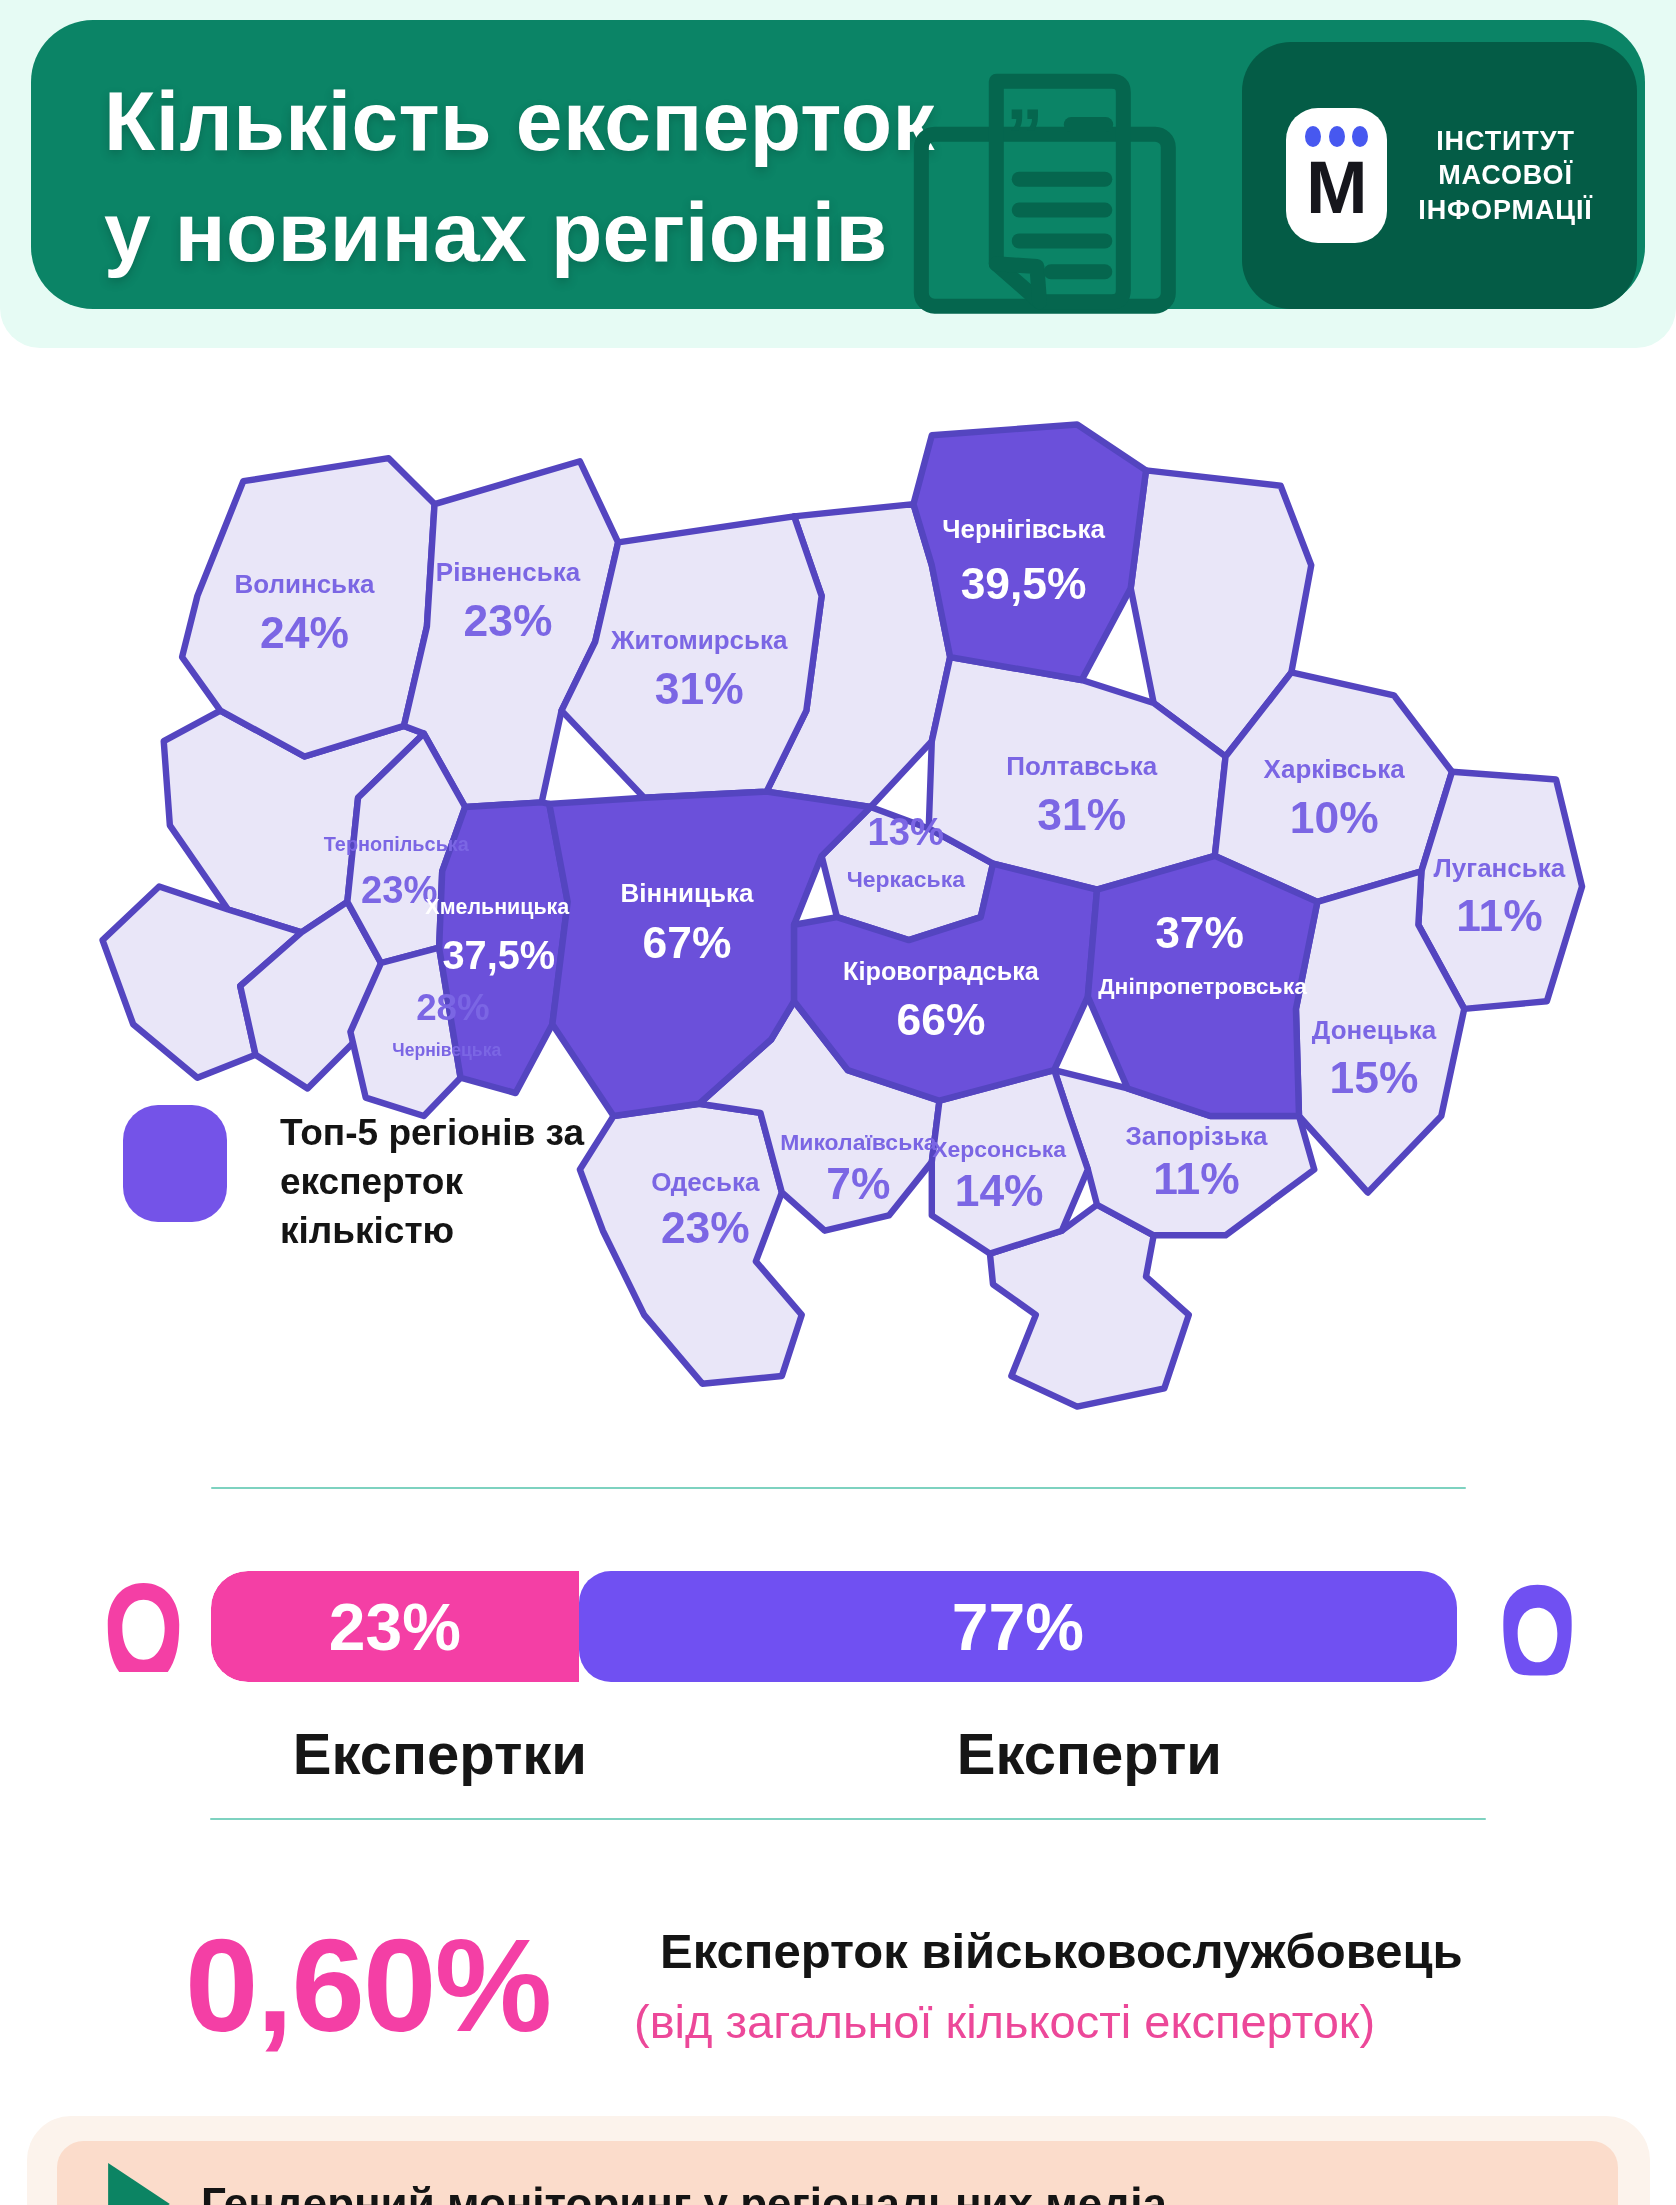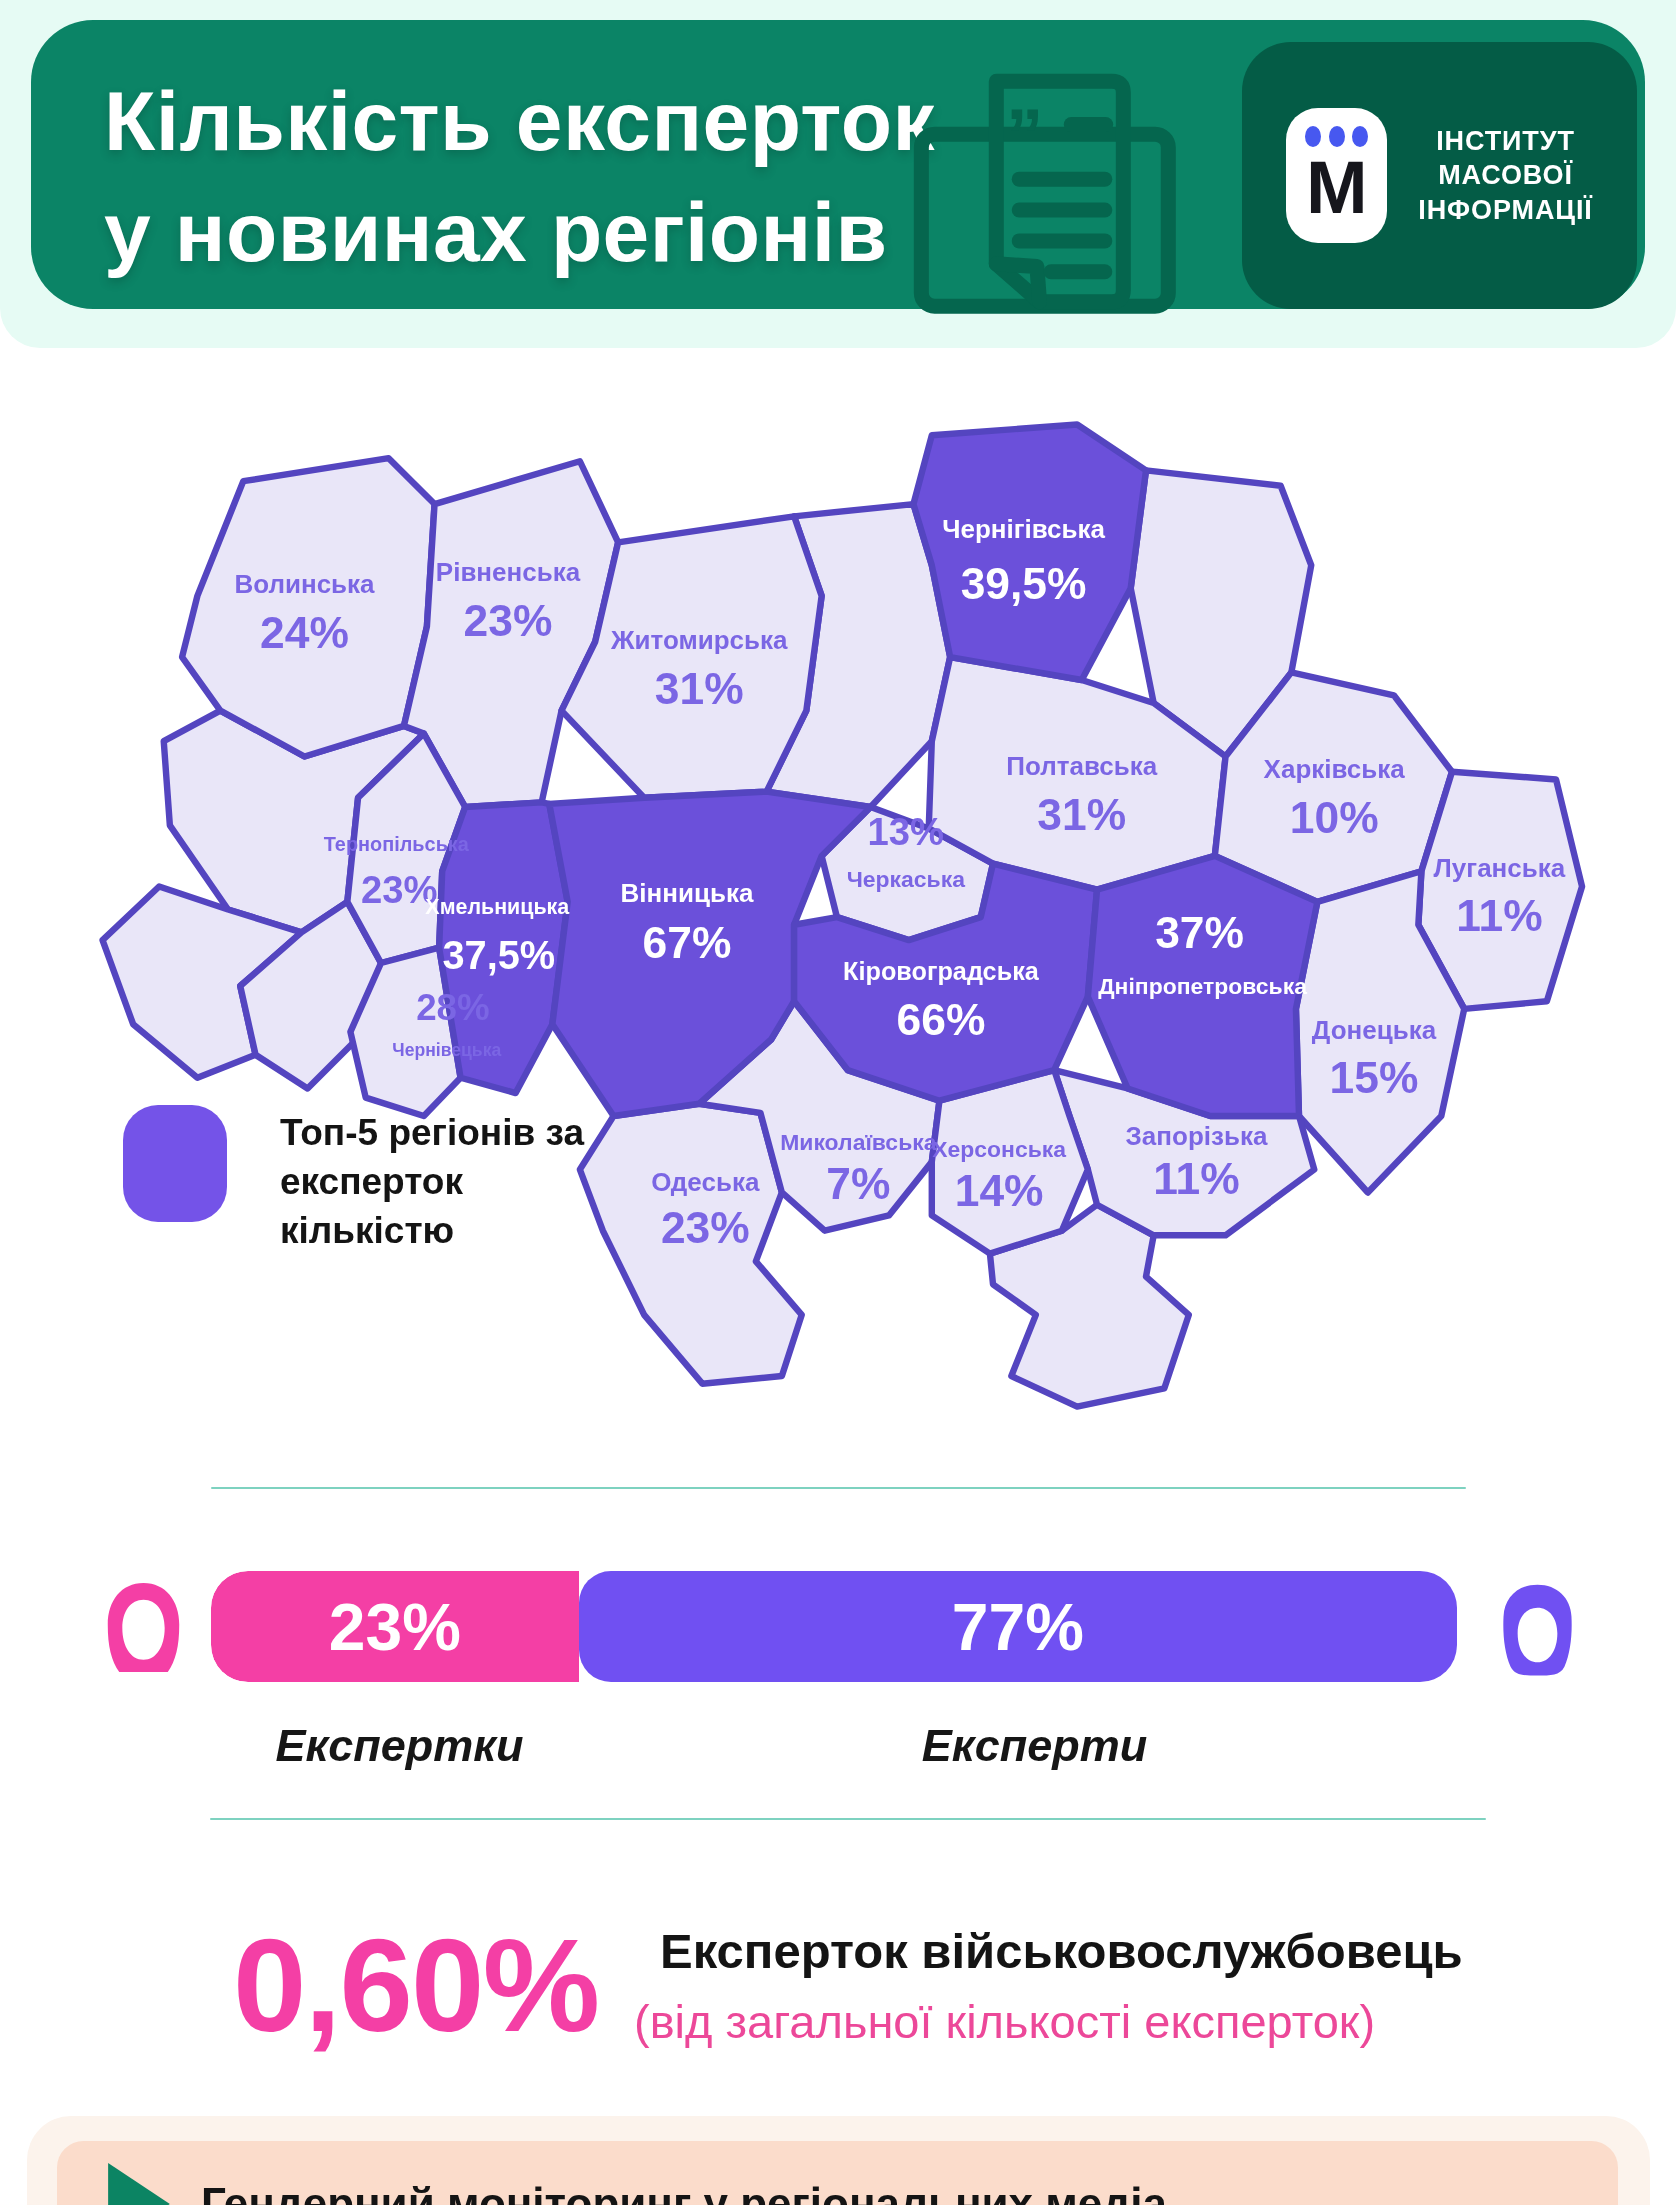--- a/index.html
+++ b/index.html
@@ -42,24 +42,24 @@
   
   .divider { height:2.2px; background:#7ed2c0; border-radius:1.3px; }
 
   
   .gender-bar { left:211px; top:1571px; width:1246px; height:111px; border-radius:37px;
                 overflow:hidden; display:flex; }
   .seg { display:flex; align-items:center; justify-content:center; color:#ffffff;
          font-size:66px; font-weight:800;border-radius:32px; }
   .seg-female { width:29.5%; background:#f43fa5; border-radius:37px 0 0 37px; }
   .seg-male { flex:1; background:#7050f2; }
-  .bar-label { font-size:45px; font-weight:800; color:#161616; text-align:center;font-style:italic; }
-
-  
-  .mil-value { left:185px; top:1910px; font-size:132px; font-weight:800; color:#f43fa5; letter-spacing:-1.8px;margin-left:48px; }
+  .bar-label { font-size:58px; font-weight:800; color:#161616; text-align:right; }
+
+  
+  .mil-value { left:185px; top:1910px; font-size:132px; font-weight:800; color:#f43fa5; letter-spacing:-1.8px; }
   .mil-title { left:660px; top:1923px; font-size:49px; font-weight:800; color:#141414; }
   .mil-sub   { left:634px; top:1994px; font-size:47px; font-weight:400; color:#ec4899; }
 
   
   .footer-section { left:26.5px; top:2116px; width:1623px; height:349px; background:#fcf3ec;
                     border-radius:44px 44px 0 0; }
   .monitoring-card { left:57px; top:2141px; width:1561px; height:126px; background:#fbdccb;
                      border-radius:26.5px; display:flex; align-items:center; padding-left:51px; gap:31px; }
   .monitoring-title { font-size:44px; font-weight:800; color:#141414; }
 </style>

